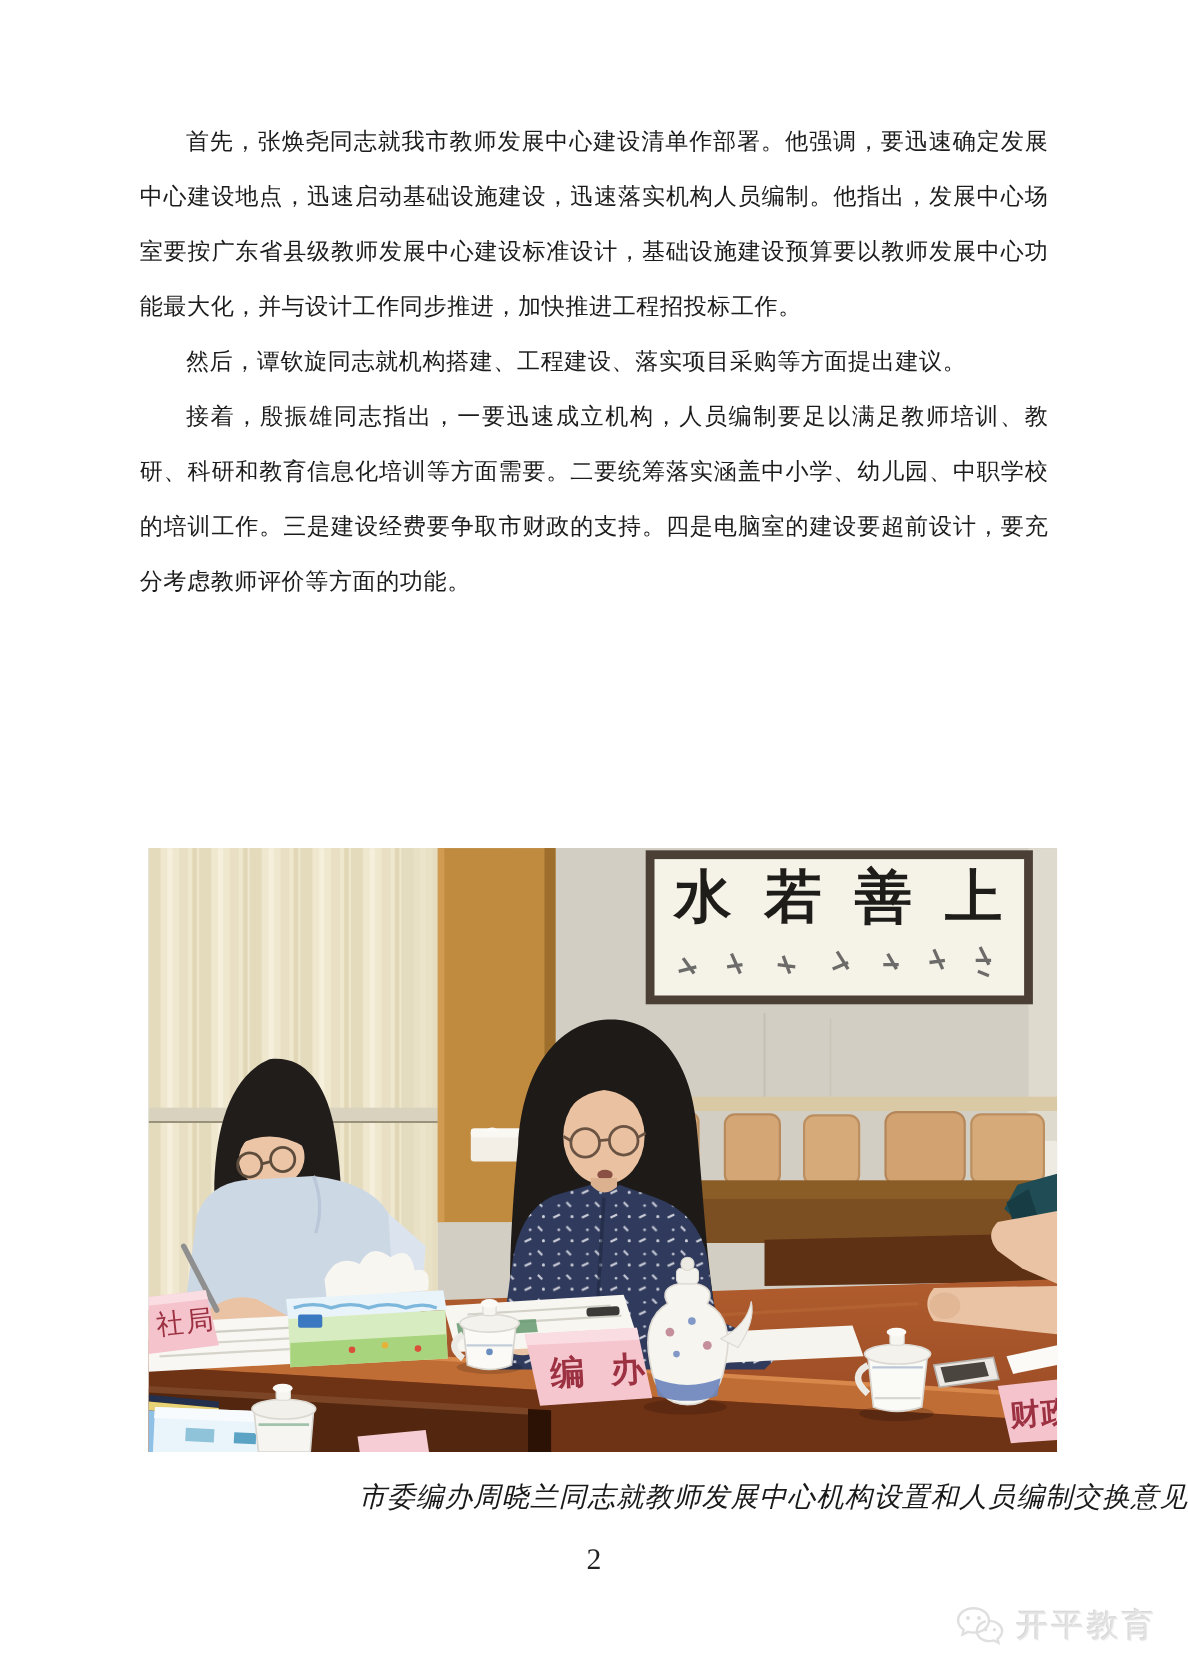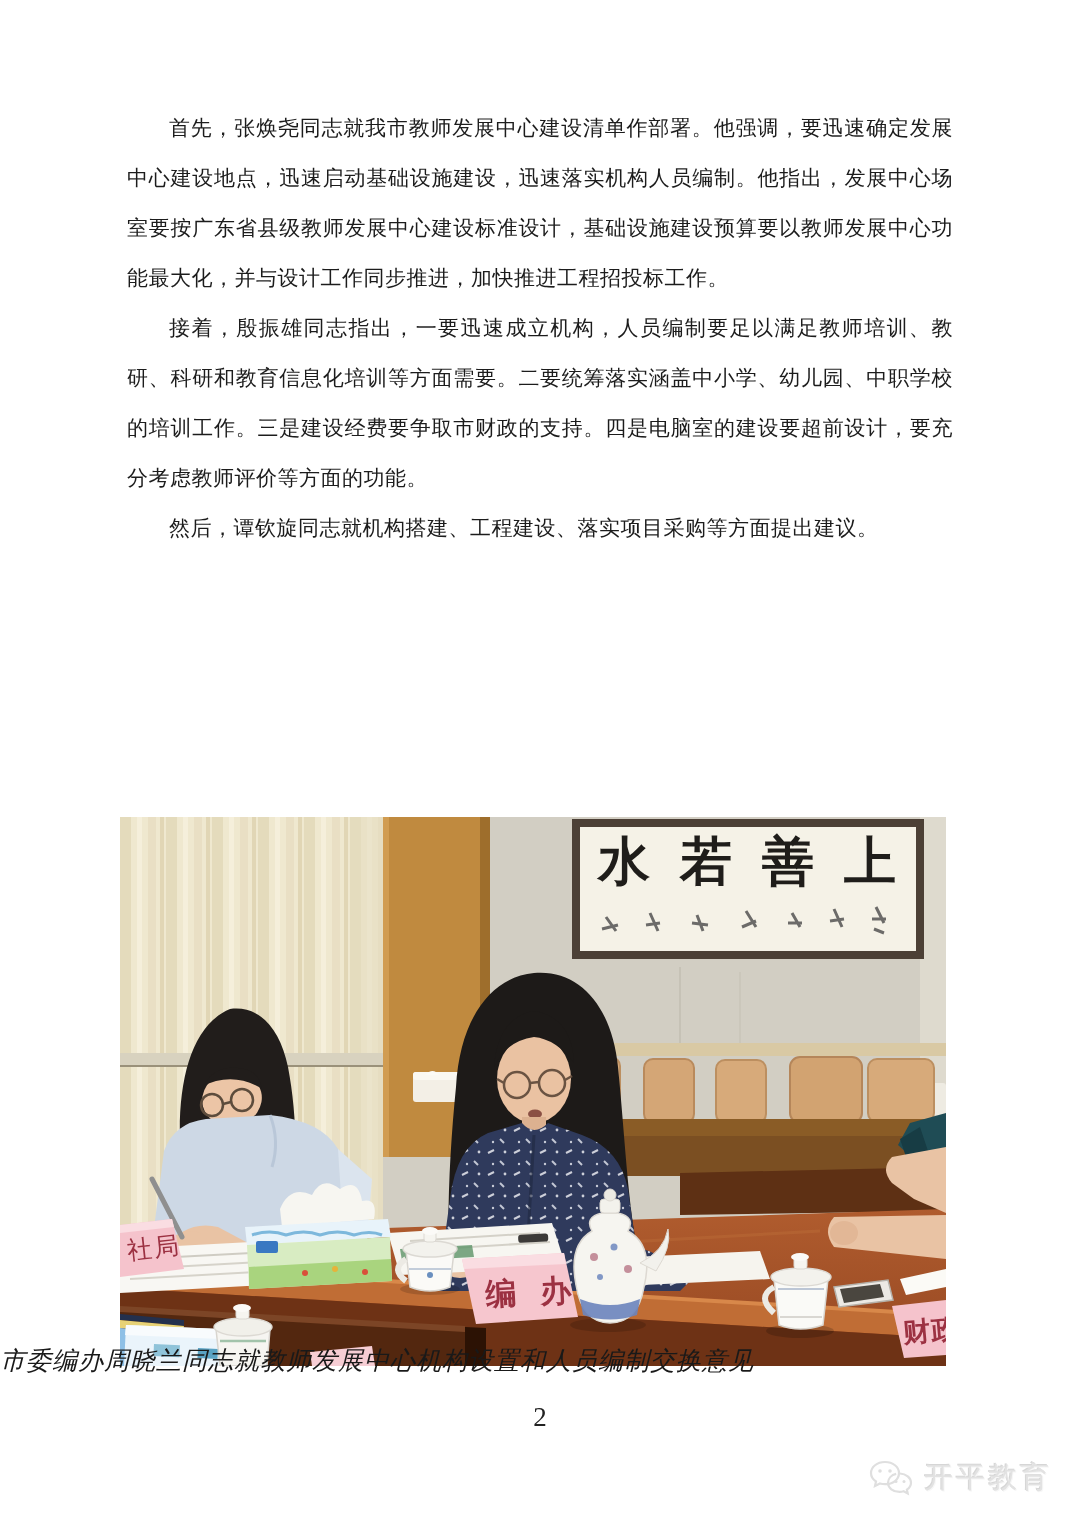--- a/index.html
+++ b/index.html
@@ -14,27 +14,27 @@
   .text-block p{
     margin:0;
     font-size:21px;line-height:50px;letter-spacing:0.5px;
     color:#1c1c1c;
     text-align:justify;
     text-justify:inter-character;
     text-indent:2em;
     font-family:"Liberation Serif","DejaVu Serif",serif;
   }
   .photo-wrap{
-    position:absolute;left:120px;top:771px;width:826px;height:549px;
-    background:#d2cec3;overflow:hidden;margin-top:46px;
+    position:absolute;left:135px;top:771px;width:826px;height:549px;
+    background:#d2cec3;overflow:hidden;
   }
   .photo-wrap svg{display:block;}
   .caption{
     position:absolute;left:0;top:1344px;width:1080px;
-    text-align:left;
+    text-align:right;
     font-size:25px;letter-spacing:1px;
     font-style:italic;
     color:#191919;
     font-family:"Liberation Serif","DejaVu Serif",serif;
   }
   .page-number{
     position:absolute;left:0;top:1402px;width:1080px;
     text-align:center;font-size:27px;color:#222;
     font-family:"Liberation Serif","DejaVu Serif",serif;
   }
@@ -48,22 +48,22 @@
   }
   .watermark svg{display:block;}
 </style>
 </head>
 <body>
 
 <div class="page">
 
   <div class="text-block">
     <p>首先，张焕尧同志就我市教师发展中心建设清单作部署。他强调，要迅速确定发展中心建设地点，迅速启动基础设施建设，迅速落实机构人员编制。他指出，发展中心场室要按广东省县级教师发展中心建设标准设计，基础设施建设预算要以教师发展中心功能最大化，并与设计工作同步推进，加快推进工程招投标工作。</p>
+    <p>然后，谭钦旋同志就机构搭建、工程建设、落实项目采购等方面提出建议。</p>
     <p>接着，殷振雄同志指出，一要迅速成立机构，人员编制要足以满足教师培训、教研、科研和教育信息化培训等方面需要。二要统筹落实涵盖中小学、幼儿园、中职学校的培训工作。三是建设经费要争取市财政的支持。四是电脑室的建设要超前设计，要充分考虑教师评价等方面的功能。</p>
-    <p>然后，谭钦旋同志就机构搭建、工程建设、落实项目采购等方面提出建议。</p>
   </div>
 
   <div class="photo-wrap">
     <svg width="826" height="549" viewBox="0 0 826 549" xmlns="http://www.w3.org/2000/svg">
       <defs>
         <pattern id="curt" width="46" height="549" patternUnits="userSpaceOnUse">
           <rect width="46" height="549" fill="#efe8cf"></rect>
           <rect x="0" width="11" height="549" fill="#e1d7b6"></rect>
           <rect x="17" width="5" height="549" fill="#f7f2df"></rect>
           <rect x="28" width="8" height="549" fill="#e7ddc0"></rect>

